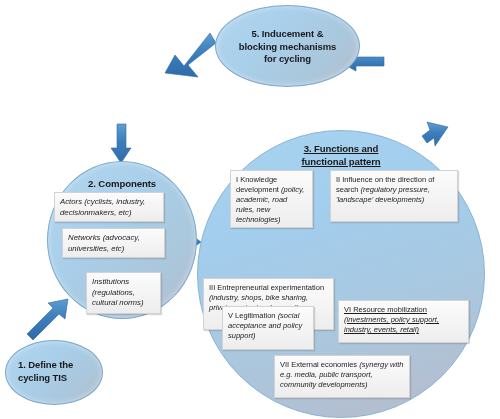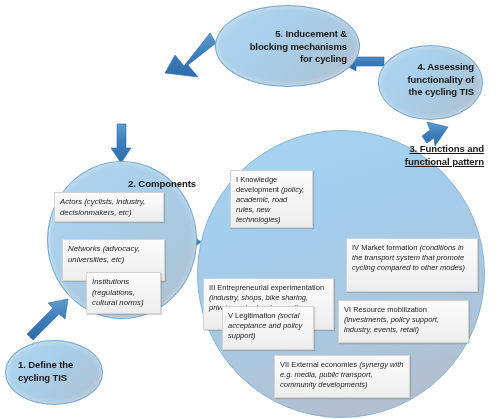--- a/index.html
+++ b/index.html
@@ -40,21 +40,21 @@
   }
   .bigcircle {
     background:
       linear-gradient(163deg, #a7d2f0 0%, #a3cdec 34%, #a9c8e0 62%, #b3bfd0 88%, #b9bcc6 100%);
     border: 1px solid #86b4d8;
   }
   .node-title {
     position: absolute;
     left: 0;
     right: 0;
-    text-align: right;
+    text-align: center;
     color: #1a1a1a;
     font-weight: bold;
     font-size: 9.5px;
     line-height: 12.5px;
     letter-spacing: -0.1px;
   }
   .node-title.left-align {
     text-align: left;
   }
   
@@ -124,66 +124,61 @@
       <path d="M 27,334 L 33,328 L 53,308 L 48,303 L 68,299 L 65,319 L 59,314 L 39,334 L 33,340 Z" fill="url(#agrad)" stroke="#2e6ca8" stroke-width="0.6"></path>
     </g>
   </svg>
 
   <div class="node oval" style="left:215px; top:5px; width:145px; height:82px;">
     <div class="node-title" style="top:22px; padding:0 12px; white-space:pre-line;">5. Inducement &amp;
 blocking mechanisms
 for cycling</div>
   </div>
 
-  <div class="node oval" style="left:378px; top:45px; width:105px; height:75px;">
-    <div class="node-title" style="top:15px; padding:0 8px; white-space:pre-line;">4. Assessing
-functionality of
-the cycling TIS</div>
-  </div>
 
 
   <div class="node bigcircle" style="left:197px; top:130px; width:288px; height:288px;">
     <div class="node-title" style="top:11px; white-space:pre-line; font-size:9.6px; line-height:13px;text-decoration:underline;">3. Functions and
 functional pattern</div>
   </div>
 
   <div class="box fn-box" style="left:230px; top:170px; width:83px; height:58px;">
     <span class="lead">I Knowledge development </span><i>(policy, academic, road rules, new technologies)</i>
   </div>
 
+  <div class="box fn-box" style="left:330px; top:170px; width:128px; height:52px;">
+    <span class="lead">II Influence on the direction of search </span><i>(regulatory pressure, 'landscape' developments)</i>
+  </div>
 
   <div class="box fn-box" style="left:203px; top:245px; width:131px; height:52px;margin-top:33px;">
     <span class="lead">III Entrepreneurial experimentation </span><i>(industry, shops, bike sharing, private sector involvement)</i>
   </div>
 
-  <div class="box fn-box" style="left:346px; top:238px; width:132px; height:54px;">
-    <span class="lead">IV Market formation </span><i>(conditions in the transport system that promote cycling compared to other modes)</i>
-  </div>
 
   <div class="box fn-box" style="left:222px; top:306px; width:92px; height:44px;">
     <span class="lead">V Legitimation </span><i>(social acceptance and policy support)</i>
   </div>
 
-  <div class="box fn-box" style="left:338px; top:300px; width:131px; height:43px;">
+  <div class="box fn-box" style="left:338px; top:300px; width:131px; height:43px;text-decoration:underline;">
     <span class="lead">VI Resource mobilization </span><i>(investments, policy support, industry, events, retail)</i>
   </div>
 
   <div class="box fn-box" style="left:274px; top:355px; width:136px; height:43px;">
     <span class="lead">VII External economies </span><i>(synergy with e.g. media, public transport, community developments)</i>
   </div>
 
   <div class="node oval" style="left:47px; top:161px; width:150px; height:158px; border-radius:50%;">
     <div class="node-title" style="top:16px; font-size:9.6px;">2. Components</div>
   </div>
 
   <div class="box comp-box" style="left:54px; top:192px; width:110px; height:30px;">
     <i>Actors </i><i>(cyclists, industry, decisionmakers, etc)</i>
   </div>
 
-  <div class="box comp-box" style="left:62px; top:239px; width:103px; height:42px;">
+  <div class="box comp-box" style="left:62px; top:228px; width:103px; height:30px;">
     <i>Networks </i><i>(advocacy, universities, etc)</i>
   </div>
 
   <div class="box comp-box" style="left:72px; top:272px; width:75px; height:42px;margin-left:14px;">
     <i>Institutions </i><i>(regulations, cultural norms)</i>
   </div>
 
   <div class="node oval" style="left:5px; top:340px; width:98px; height:65px;">
     <div class="node-title left-align" style="top:18px; padding:0 17px 0 12px; white-space:pre-line;">1. Define the
 cycling TIS</div>

